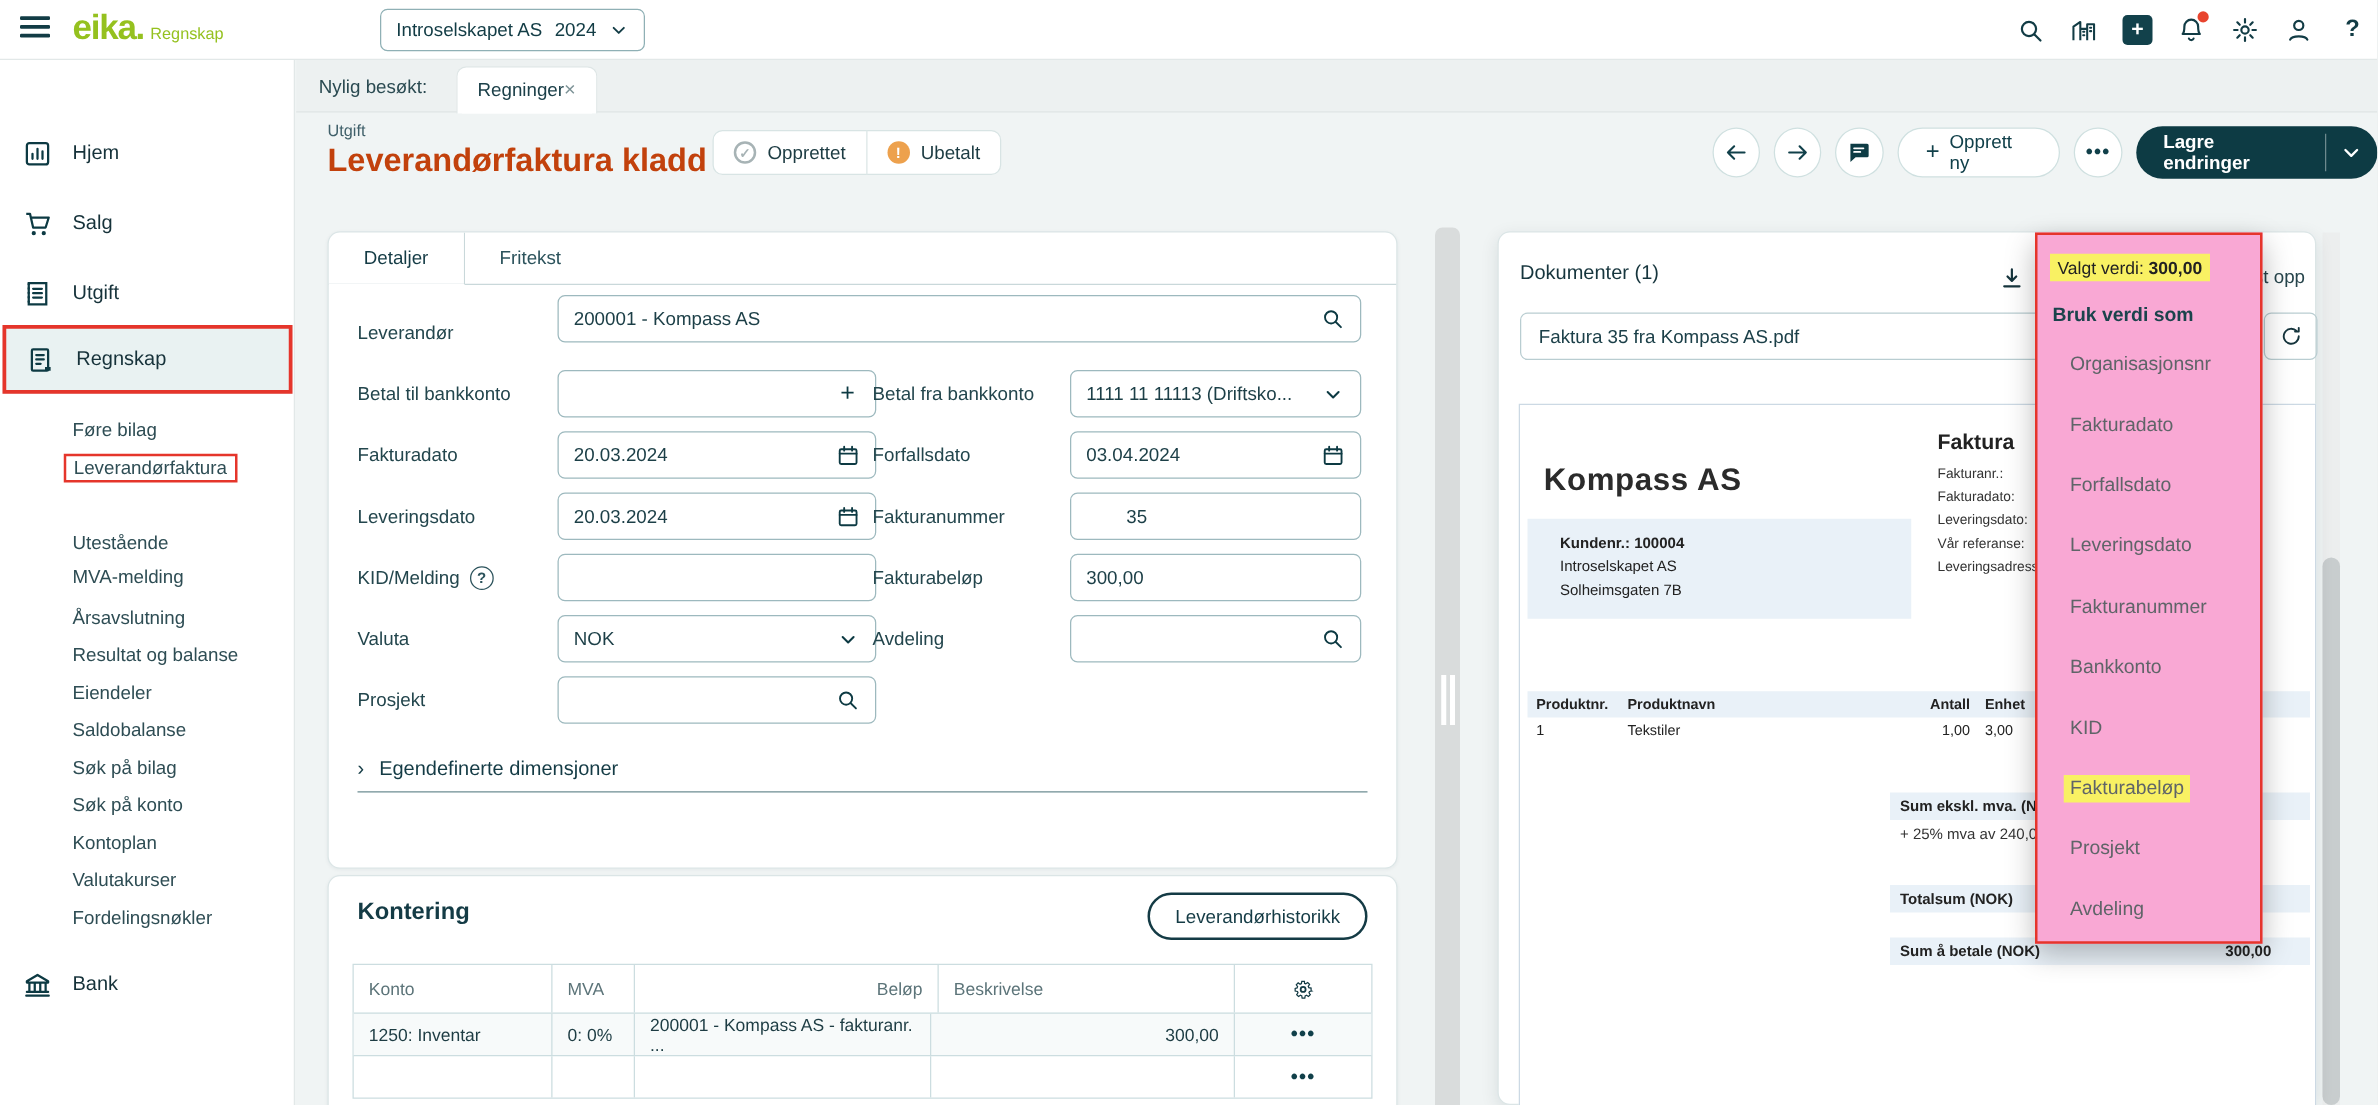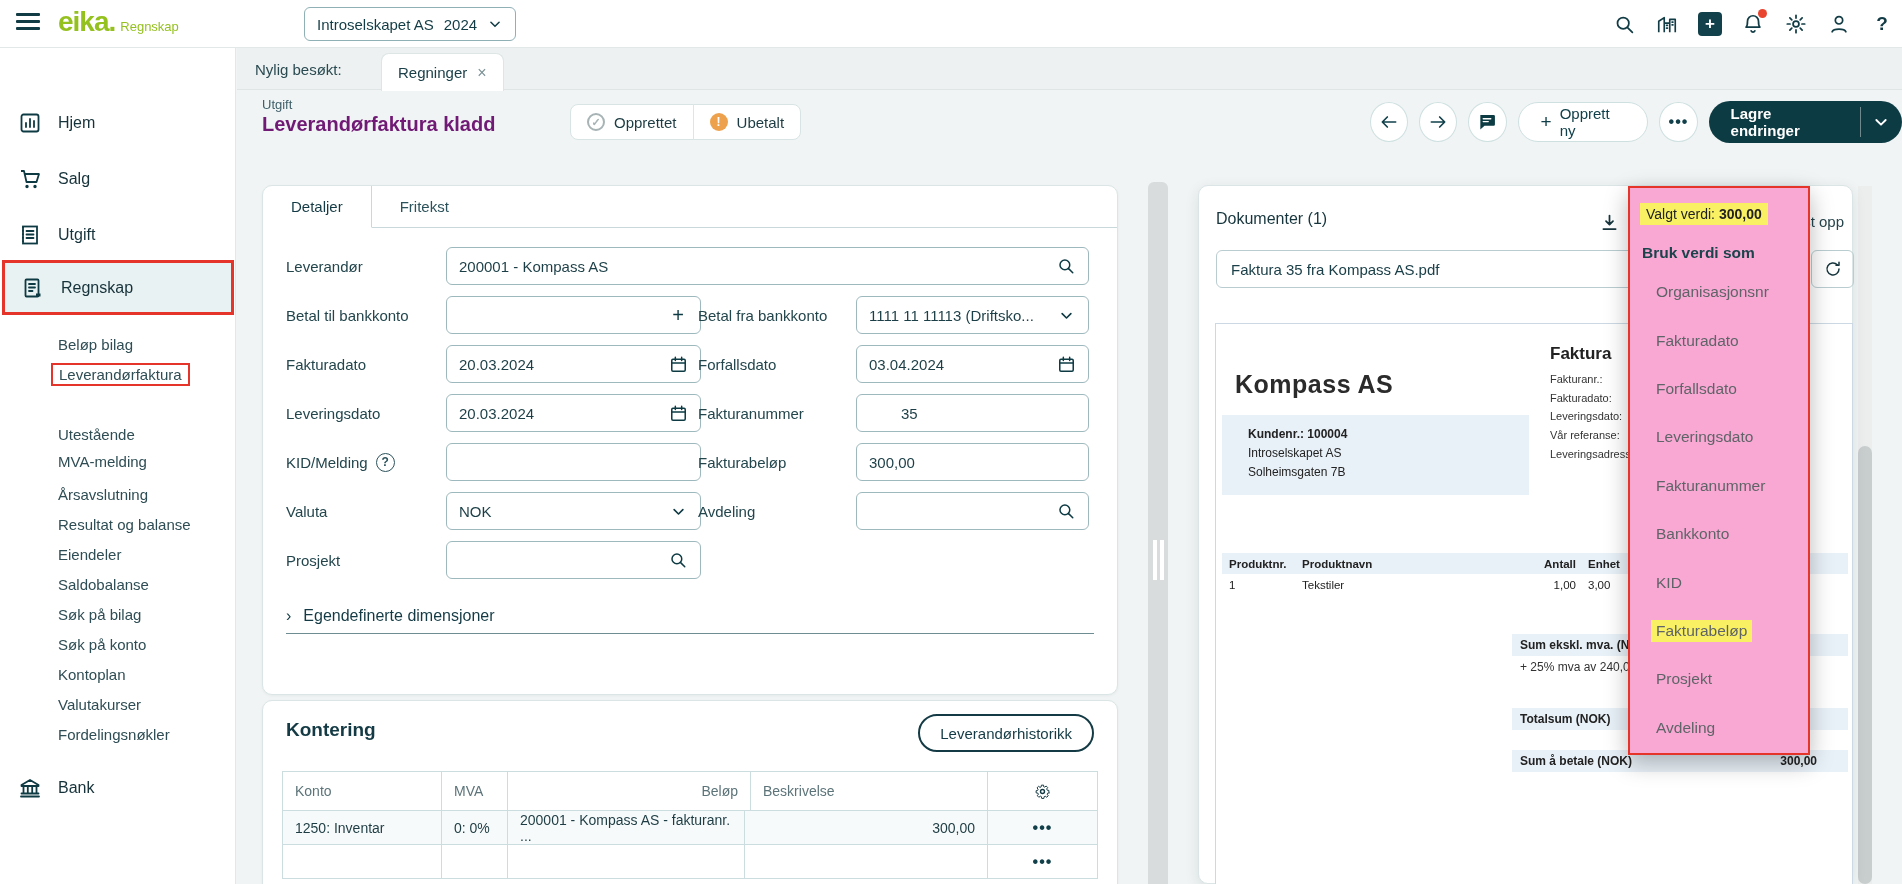--- a/index.html
+++ b/index.html
@@ -28,26 +28,26 @@
   .side-item.active { left:2px; width:232px; background:#e9f2f2; border:3px solid #E5352B; }
   .side-item.active .sicon { left:16px; }
   .side-item.active .slabel { left:56px; }
   .side-sub { position:absolute; left:0; width:236px; height:30px; display:flex; align-items:center; cursor:pointer; }
   .side-sub .slabel { position:absolute; left:58px; font-size:15px; color:#2e4d54; }
   .side-sub .annotated { border:2px solid #E5352B; padding:1px 6px; margin-left:-7px; }
 
   
   .tabstrip { position:absolute; left:237px; top:48px; width:1665px; height:42px; background:#edf1f1; border-bottom:1px solid #dfe5e5; z-index:5; }
   .recent-label { position:absolute; left:18px; top:0; height:42px; display:flex; align-items:center; font-size:15px; color:#2a4a51; }
-  .wtab { position:absolute; left:144px; top:5px; height:38px; background:#fff; border:1px solid #dde5e5; border-bottom:none; border-radius:8px 8px 0 0; display:flex; align-items:center; gap:10px; padding:0 16px; font-size:15px; color:#1c4049; cursor:pointer; }
+  .wtab { position:absolute; left:128px; top:5px; height:38px; background:#fff; border:1px solid #dde5e5; border-bottom:none; border-radius:8px 8px 0 0; display:flex; align-items:center; padding:0 16px; font-size:15px; color:#1c4049; cursor:pointer; }
   .wtab .close { color:#7c9296; font-size:16px; cursor:pointer; }
 
   
   .pg-category { position:absolute; left:262px; top:97px; font-size:13px; color:#40606a; }
-  .pg-title { position:absolute; left:262px; top:113px; font-size:20px; font-weight:700; color:#701a75; }
+  .pg-title { position:absolute; left:262px; top:113px; font-size:26px; font-weight:700; color:#c2410c; }
   .badges { position:absolute; left:570px; top:104px; height:36px; background:#fff; border:1px solid #d8e4e4; border-radius:8px; display:flex; align-items:center; }
   .badge-seg { display:flex; align-items:center; gap:9px; padding:0 16px; font-size:15px; color:#1c3b42; }
   .badge-div { width:1px; height:36px; background:#dce6e6; }
   .circ-check { width:18px; height:18px; border-radius:50%; border:2px solid #a7b3b5; color:#a7b3b5; display:flex; align-items:center; justify-content:center; font-size:11px; font-weight:bold; }
   .circ-warn { width:18px; height:18px; border-radius:50%; background:#EDA14D; color:#fff; display:flex; align-items:center; justify-content:center; font-size:12px; font-weight:bold; }
 
   .toolbar { position:absolute; left:1370px; top:101px; display:flex; align-items:center; gap:11px; }
   .circle-btn { width:40px; height:40px; border-radius:50%; border:1px solid #cfe0e0; background:#fff; display:flex; align-items:center; justify-content:center; color:#11404a; cursor:pointer; }
   .pill-btn { height:40px; border-radius:20px; border:1px solid #cfe0e0; background:#fff; display:flex; align-items:center; gap:8px; padding:0 22px; font-size:15px; color:#11404a; cursor:pointer; }
   .dots { font-size:16px; font-weight:bold; letter-spacing:1px; color:#11404a; }
@@ -219,21 +219,21 @@
       <span class="sicon">
           <svg width="24" height="24" viewBox="0 0 24 24" fill="none" stroke="#0d3a43" stroke-width="1.8">
             <rect x="4.5" y="3.5" width="13" height="17" rx="1"></rect>
             <path d="M8 8h6M8 11.5h6M8 15h3.5" stroke-linecap="round"></path>
             <path d="M15 17.5h4.5v3H15z" fill="#0d3a43" stroke="none"></path>
           </svg>
         </span>
       <span class="slabel">Regnskap</span>
     </div>
     <div class="side-sub" style="top:281px;">
-        <span class="slabel">Beløp bilag</span>
+        <span class="slabel">Føre bilag</span>
       </div>
     <div class="side-sub" style="top:311px;">
         <span class="slabel annotated">Leverandørfaktura</span>
       </div>
     <div class="side-sub" style="top:371px;">
         <span class="slabel">Utestående</span>
       </div>
     <div class="side-sub" style="top:398px;">
         <span class="slabel">MVA-melding</span>
       </div>
@@ -342,21 +342,21 @@
     <div class="ftabs">
       <div class="ftab active">
           <span>Detaljer</span>
         </div>
       <div class="ftab idle">
           <span>Fritekst</span>
         </div>
     </div>
 
     <div class="flabel" style="left:23px;top:61px;">Leverandør</div>
-    <div class="fctrl" style="left:183px;top:61px;width:643px;">
+    <div class="fctrl" style="left:183px;top:50px;width:643px;">
       <span class="val">200001 - Kompass AS</span>
       <span class="ficon">
           <svg width="18" height="18" viewBox="0 0 24 24" fill="none" stroke="#0d3a43" stroke-width="2">
             <circle cx="10.5" cy="10.5" r="6.5"></circle>
             <path d="M15.5 15.5L21 21" stroke-linecap="round"></path>
           </svg>
         </span>
     </div>
 
     <div class="flabel" style="left:23px;top:110px;">Betal til bankkonto</div>

